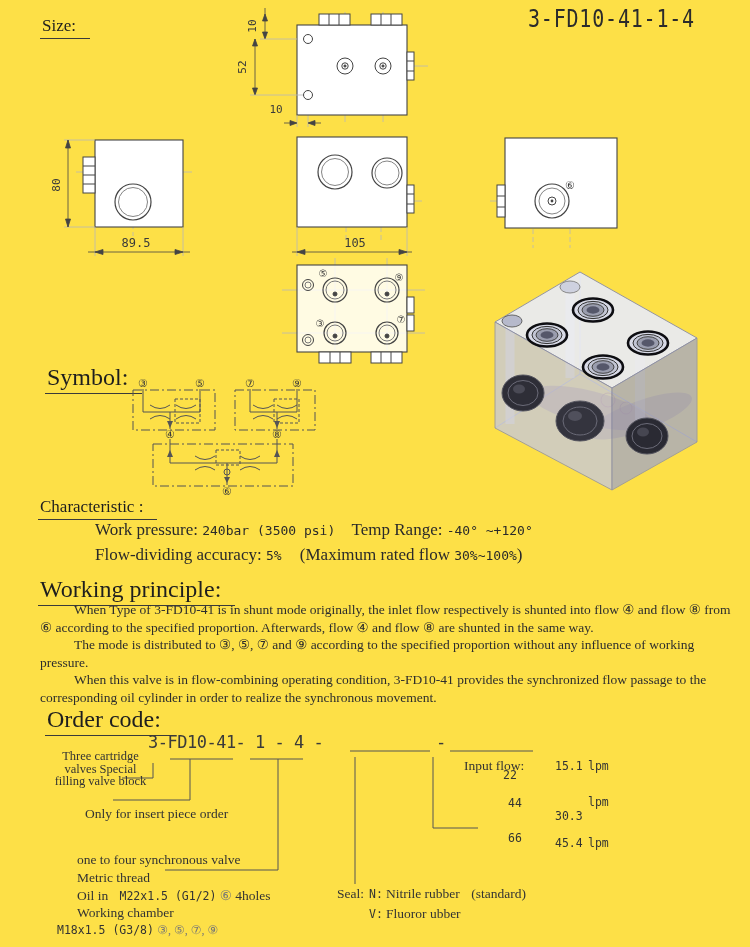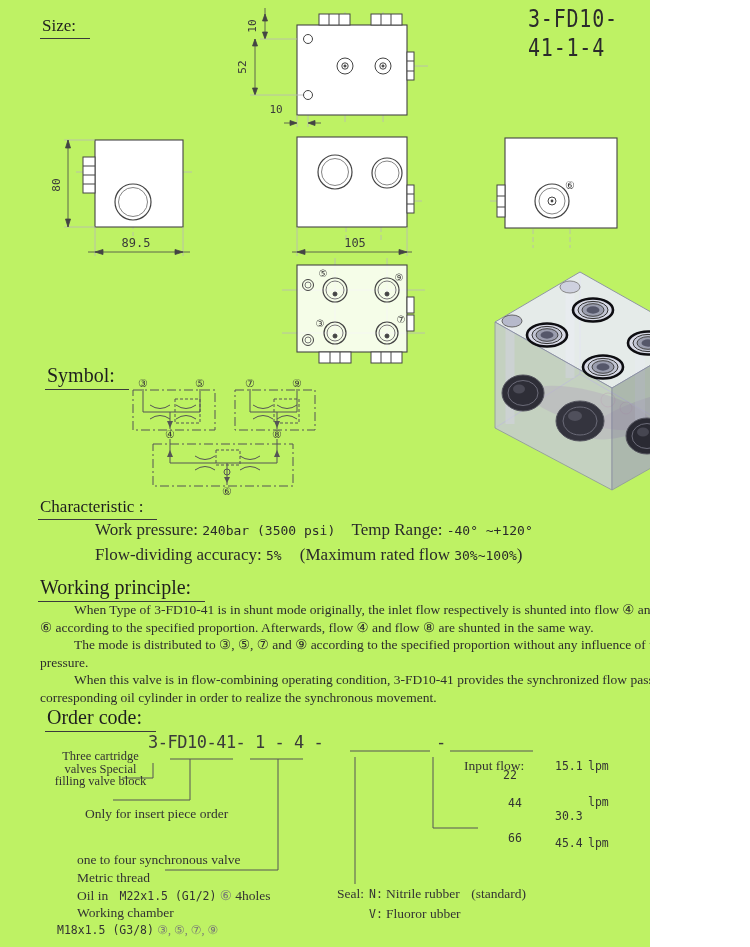--- a/index.html
+++ b/index.html
@@ -1,21 +1,21 @@
 <!DOCTYPE html>
 <html><head>
 <meta charset="utf-8">
 <style>
   html,body{margin:0;padding:0;background:#fff;}
-  #page{position:relative;width:650px;height:947px;background:#bef264;overflow:hidden;
+  #page{position:relative;width:750px;height:947px;background:#fde047;overflow:hidden;
         font-family:"Liberation Serif",serif;color:#2a2a2a;}
   .abs{position:absolute;}
   .cad{font-family:"DejaVu Sans Mono",monospace;}
   .heading{font-size:18px;color:#1e1e1e;border-bottom:1.2px solid #3a3a3a;padding:0 14px 2px 2px;display:inline-block;}
-  .big-heading{font-size:20px;}
+  .big-heading{font-size:24px;}
   .circ{color:#777;}
   svg{position:absolute;overflow:visible;}
   svg text{font-family:"DejaVu Sans Mono",monospace;fill:#3a3a3a;}
   .lbl{position:absolute;font-size:13.5px;color:#333;white-space:nowrap;}
   .para p{margin:0;font-size:13.5px;line-height:17.5px;color:#2d2d2d;text-indent:34px;}
   #code-top{font-size:25px;letter-spacing:1px;transform:scaleX(.8);transform-origin:left top;color:#2b2b2b;}
 </style>
 </head>
 <body>
 

